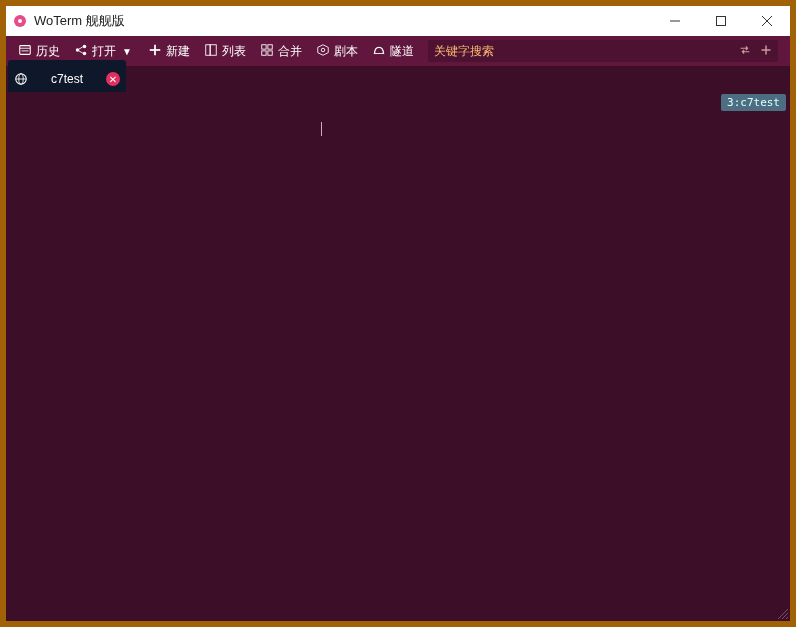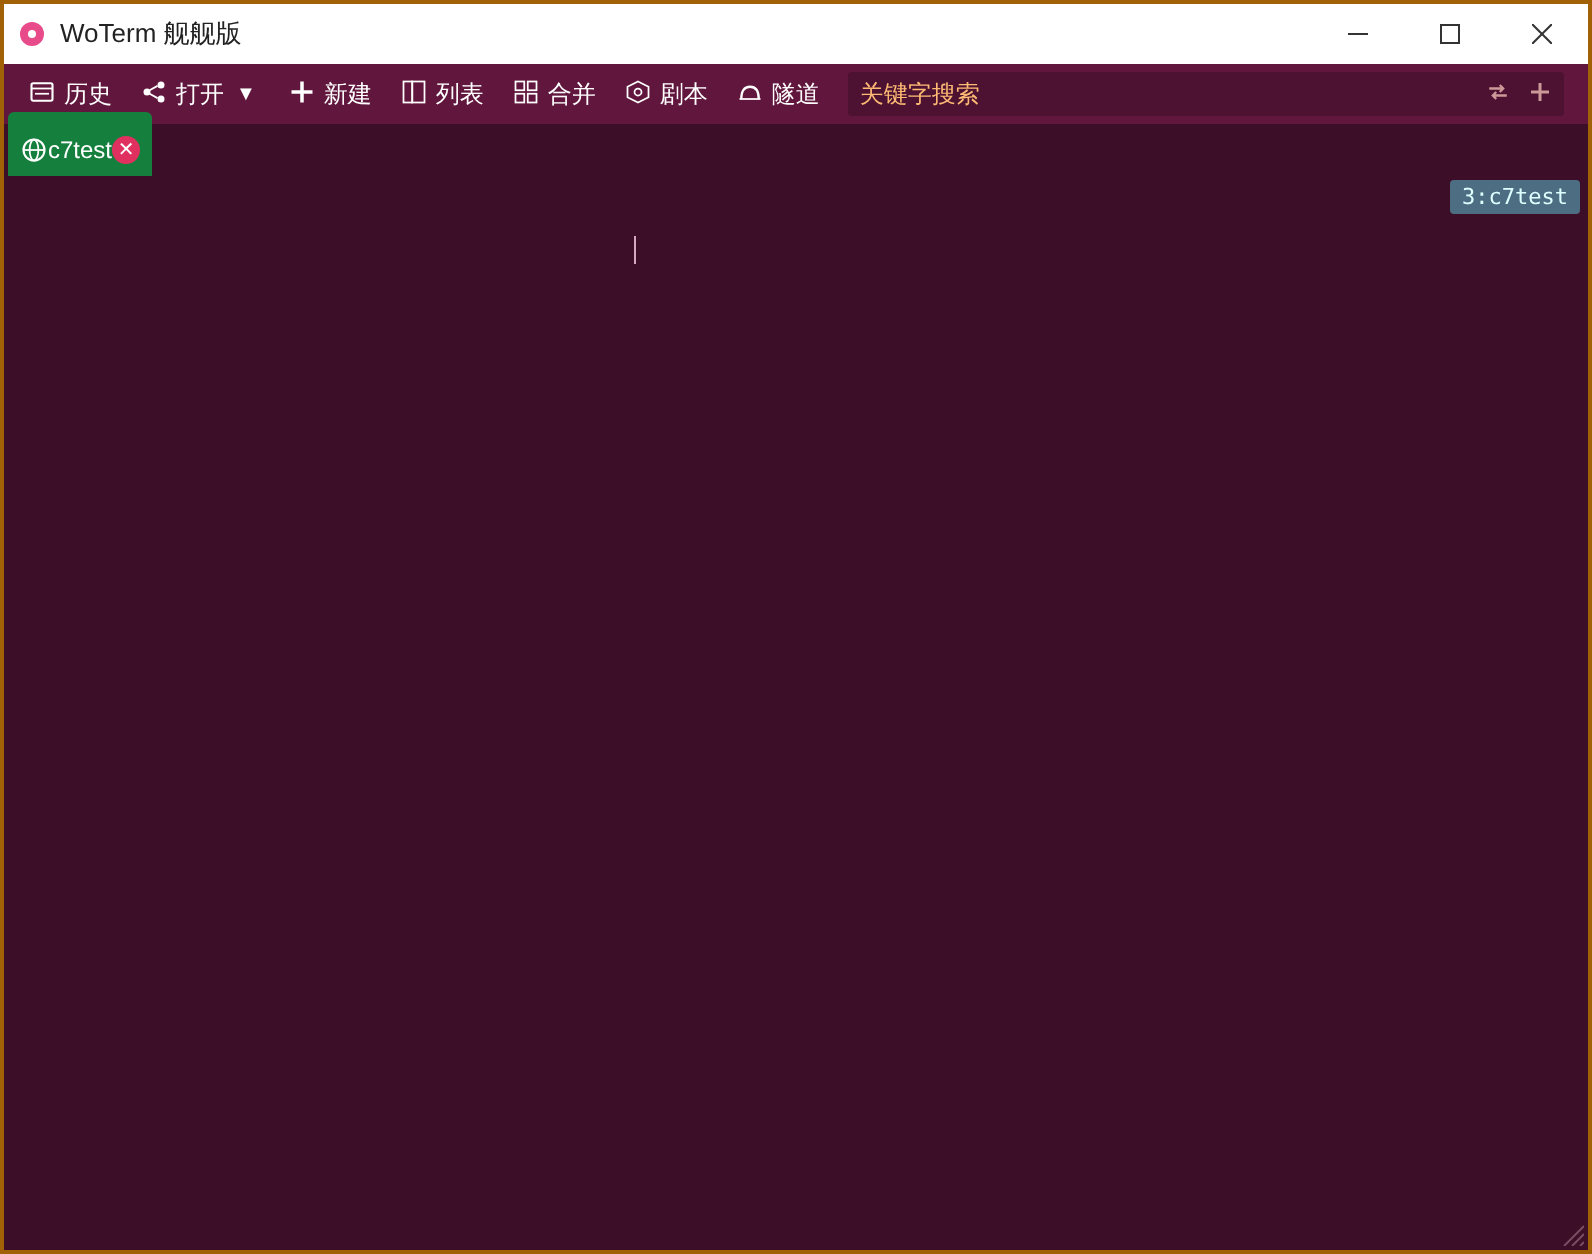--- a/index.html
+++ b/index.html
@@ -1,34 +1,34 @@
 <!DOCTYPE html>
 <html><head>
 <meta charset="utf-8">
 <style>
   * { margin:0; padding:0; box-sizing:border-box; font-family:"Microsoft YaHei",Arial,sans-serif; }
   body { width:796px; height:627px; background:#f0f0f0; overflow:hidden; }
-  .window { width:796px; height:627px; border:2px solid #a16207; background:#fff; display:flex; flex-direction:column; position:relative; }
+  .window { width:796px; height:627px; border:6px solid #a16207; background:#fff; display:flex; flex-direction:column; position:relative; }
   .titlebar { height:30px; background:#fff; display:flex; align-items:center; font-size:13px; }
   .app-icon { width:16px; height:16px; margin:0 6px; }
   .title-text { flex:1; color:#222; }
   .win-controls { display:flex; height:100%; }
   .win-btn { width:46px; height:30px; display:flex; align-items:center; justify-content:center; color:#333; }
   .menubar { height:26px; background:#c12871; display:flex; align-items:center; padding:0 8px; font-size:12px; color:#fff; }
   .menu-item { padding:4px 12px; cursor:default; }
   .toolbar { height:30px; background:#61173d; display:flex; align-items:center; padding:0 6px; font-size:12px; color:#fff; gap:2px; }
   .tool-btn { display:flex; align-items:center; gap:4px; padding:3px 6px; cursor:default; }
   .tool-btn svg { width:14px; height:14px; }
   .tool-sep { width:0px; }
   .chev { font-size:10px; margin-left:2px; }
   .search-box { flex:1; height:22px; background:#4d1231; border-radius:2px; margin:0 6px; display:flex; align-items:center; padding:0 6px; color:#fdba74; font-size:12px; }
   .search-input { flex:1; }
   .search-icons { display:flex; gap:8px; align-items:center; }
   .tabbar { height:26px; background:#3c0e27; display:flex; align-items:center; padding:0 2px; font-size:12px; }
-  .tab { display:flex; align-items:center; background:#15803d; color:#fff; height:39px; padding:0 6px; border-radius:3px 3px 0 0; gap:0; }
+  .tab { display:flex; align-items:center; background:#0f172a; color:#fff; height:39px; padding:0 6px; border-radius:3px 3px 0 0; gap:23px; }
   .tab-icon { width:14px; height:14px; }
   .tab-close { width:14px; height:14px; border-radius:50%; background:#e03060; display:flex; align-items:center; justify-content:center; color:#fff; font-size:10px; }
   .terminal { flex:1; background:#3c0e27; color:#d6a7c0; font-family:Consolas,Menlo,monospace; font-size:12px; padding:4px 2px; position:relative; line-height:15px; }
   .term-line { white-space:pre; }
   .status-badge { position:absolute; top:2px; right:4px; background:#4d6e82; color:#dff; font-size:11px; padding:1px 6px; border-radius:2px; font-family:Consolas,monospace; }
   .cursor-ibeam { position:absolute; left:315px; top:30px; width:1px; height:14px; border-left:1px solid #d6a7c0; border-top:4px solid #d6a7c0; border-bottom:4px solid #d6a7c0; }
   .resize-grip { position:absolute; right:2px; bottom:2px; width:12px; height:12px; }
 </style>
 </head>
 <body>

